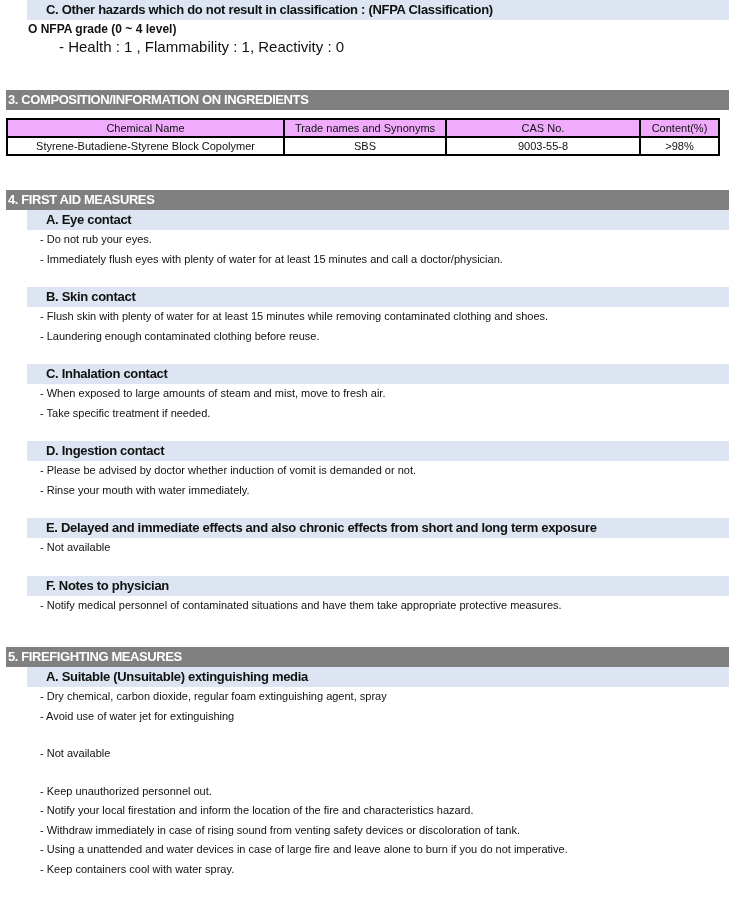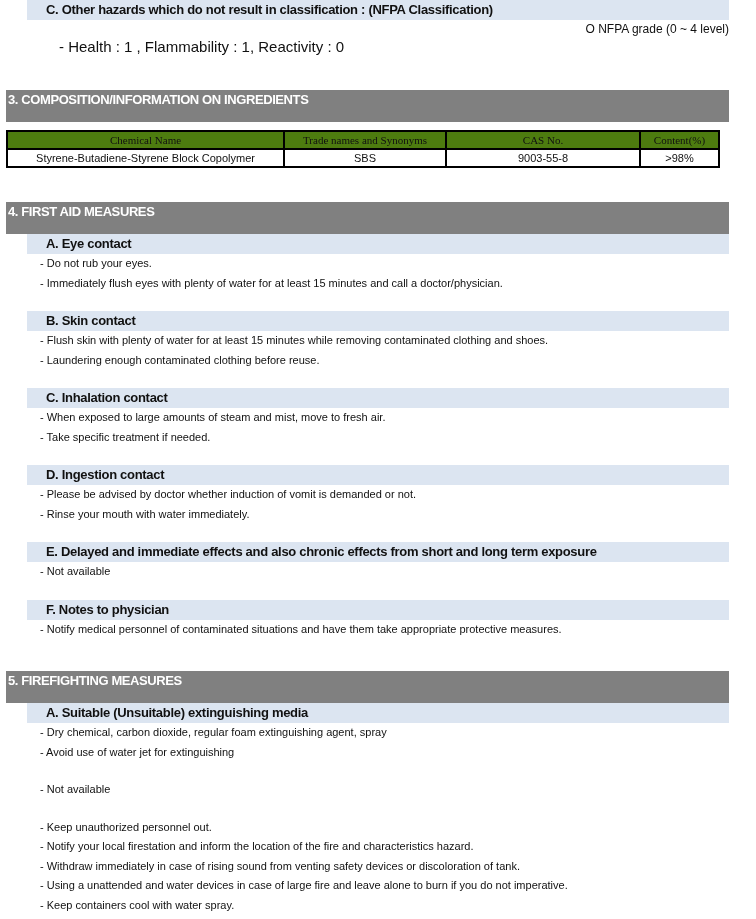--- a/index.html
+++ b/index.html
@@ -1,30 +1,30 @@
 <!DOCTYPE html>
 <html><head>
 <meta charset="utf-8">
 <style>
   html, body { margin:0; padding:0; background:#ffffff; }
   body { width:756px; height:919px; overflow:hidden; position:relative;
          font-family:"Liberation Sans", sans-serif; color:#111; }
   .page { position:absolute; left:6px; top:0; width:723px; }
   .subhead { background:#dce5f1; height:20px; line-height:20px;
              font-size:13px; font-weight:bold; padding-left:19px; letter-spacing:-0.3px;margin-left:21px; }
-  .section-bar { background:#808080; color:#fff; height:32px; line-height:19px;
+  .section-bar { background:#808080; color:#fff; height:20px; line-height:19px;
                  font-size:13px; font-weight:bold; padding-left:2px; letter-spacing:-0.4px; }
   .item { font-size:11px; height:19.5px; line-height:19.5px; padding-left:34px; }
-  .o-head { font-size:12px; font-weight:normal; padding-left:22px; height:18px; line-height:18px;text-align:right; }
+  .o-head { font-size:12px; font-weight:bold; padding-left:22px; height:18px; line-height:18px; }
   .o-item { font-size:15px; padding-left:53px; height:18px; line-height:18px; }
   .gap { height:18px; }
   table.comp { border-collapse:collapse; margin-left:0; width:714px; margin-top:8px; }
   table.comp th, table.comp td { border:2px solid #000; font-size:11px; text-align:center;
          height:16px; padding:0; font-weight:normal; }
-  table.comp th { background:#4d7c0f;font-family:Liberation Serif, serif; }
+  table.comp th { background:#f0abfc; }
 </style>
 </head>
 <body>
 
 <div class="page">
 
   <div class="subhead">C. Other hazards which do not result in classification : (NFPA Classification)</div>
   <div class="o-head">O NFPA grade (0 ~ 4 level)</div>
   <div class="o-item">- Health : 1 , Flammability : 1, Reactivity : 0</div>
 

